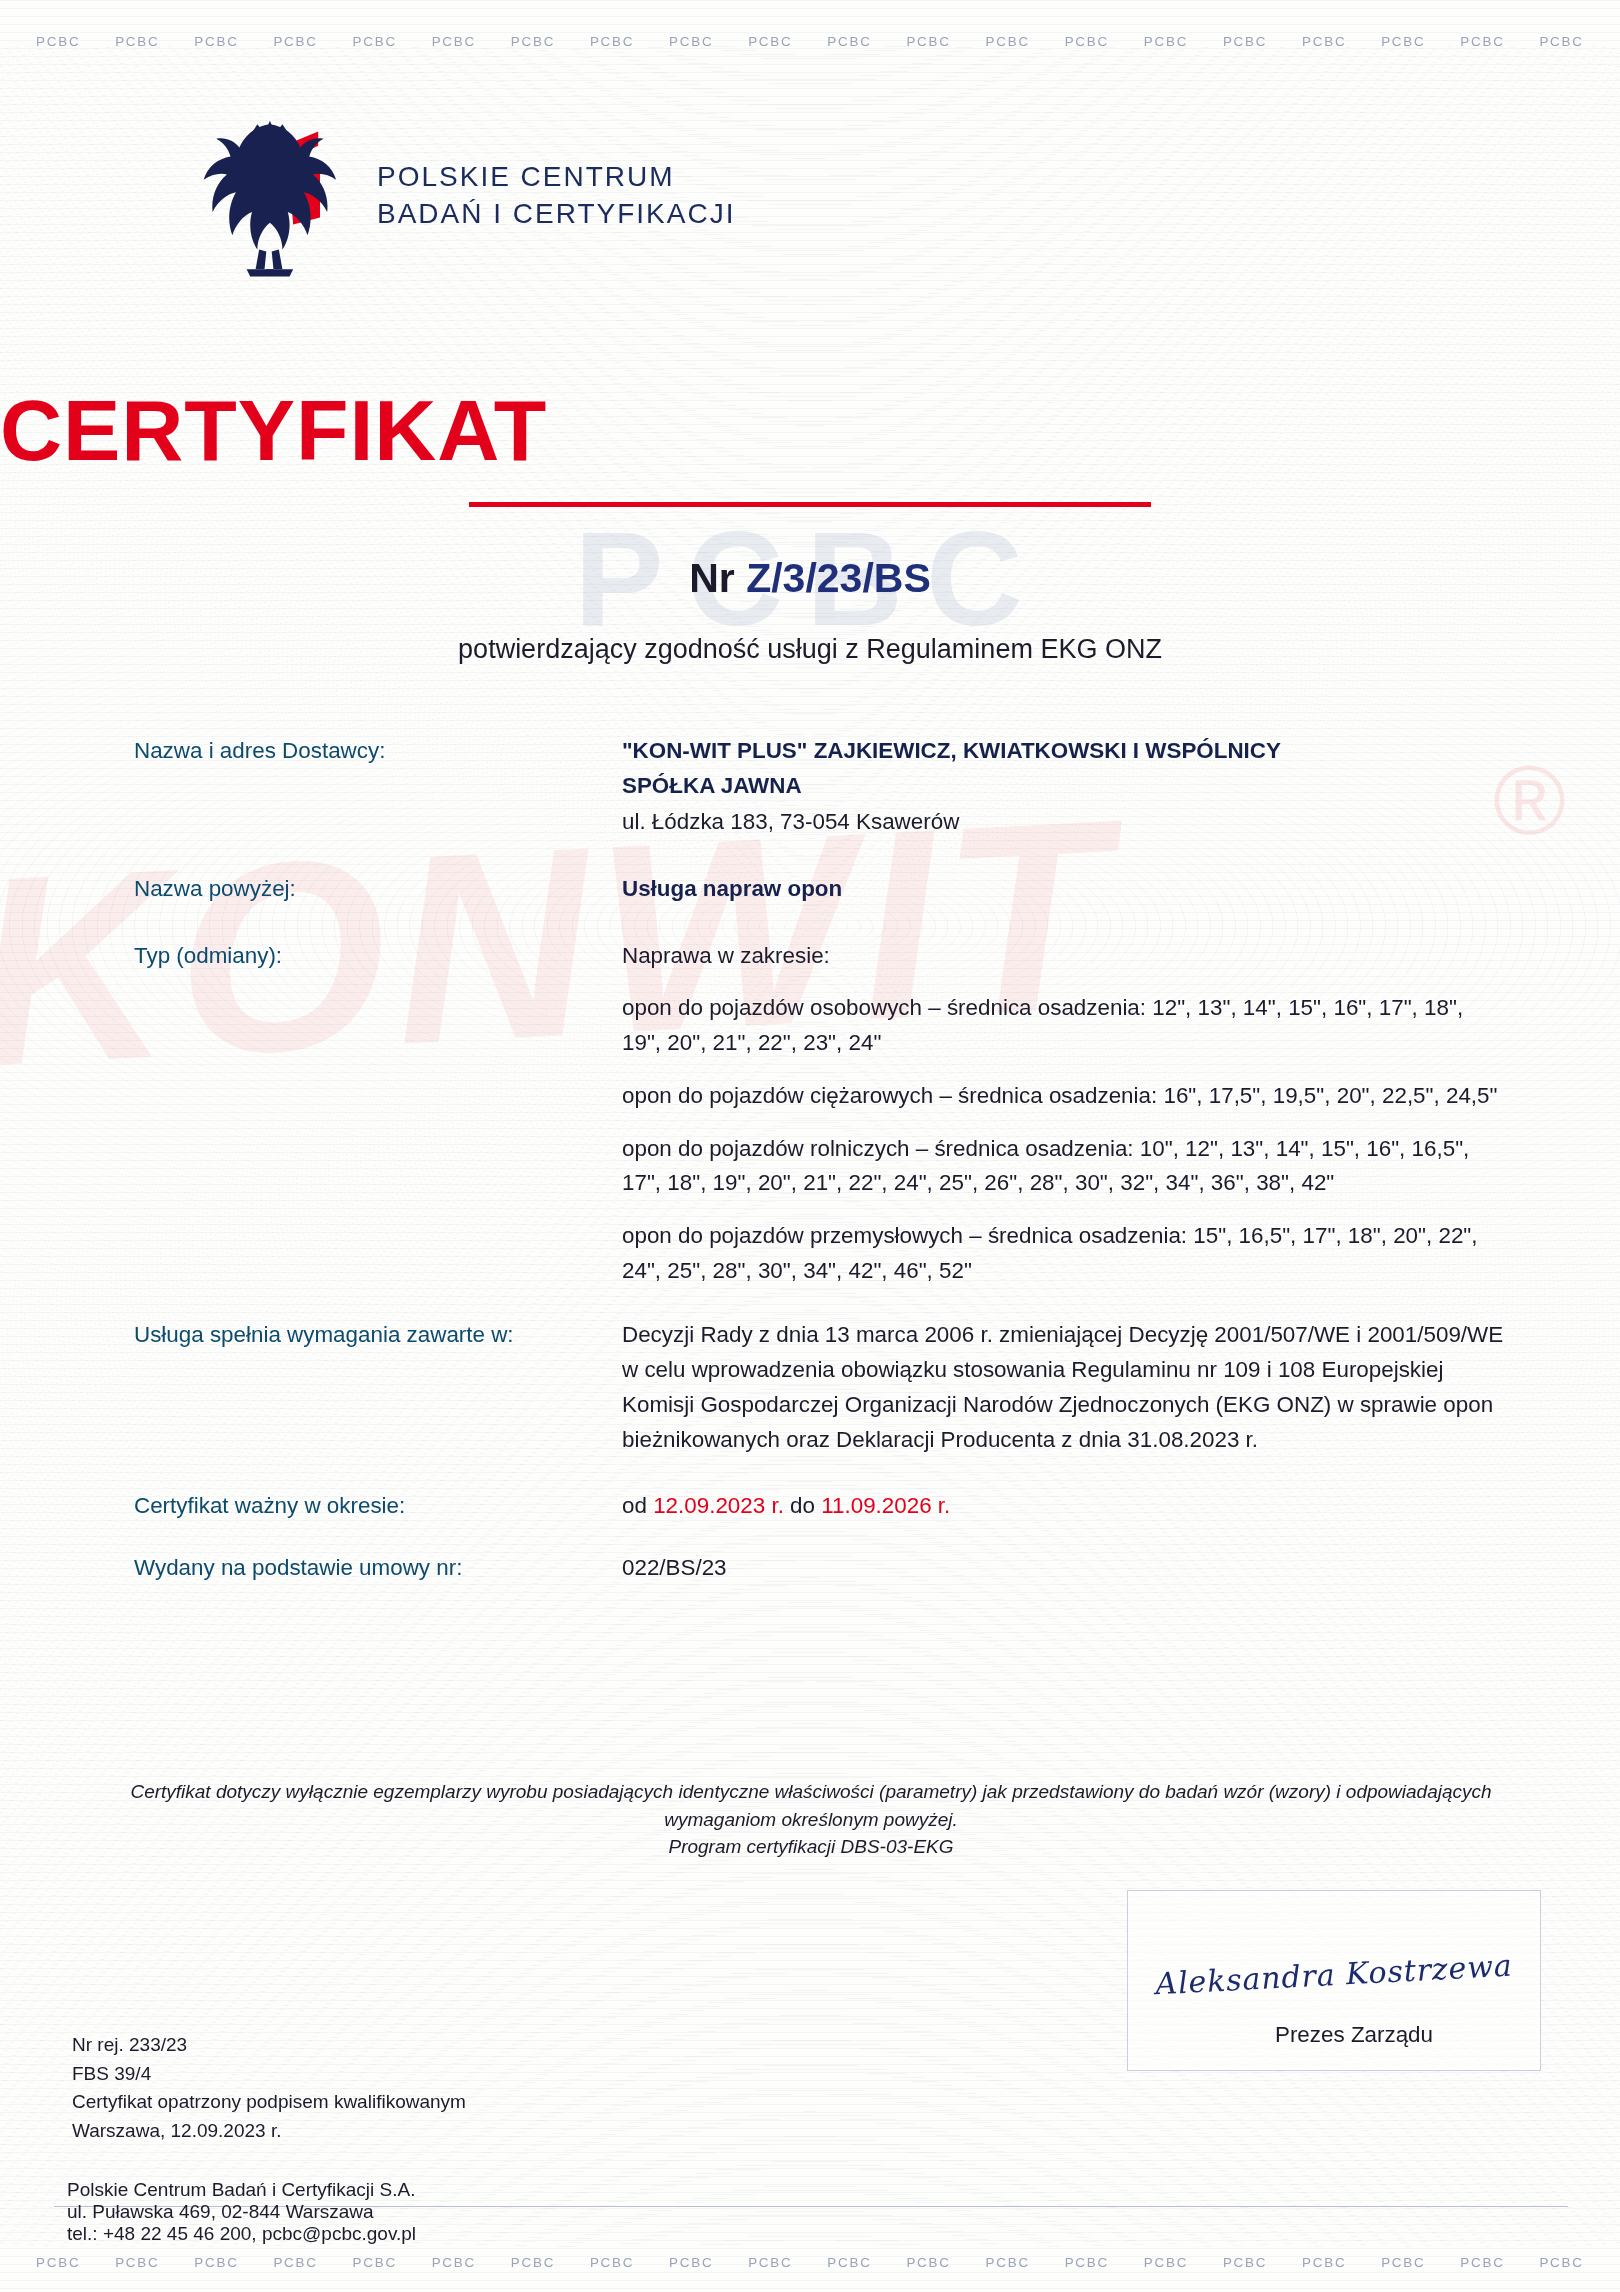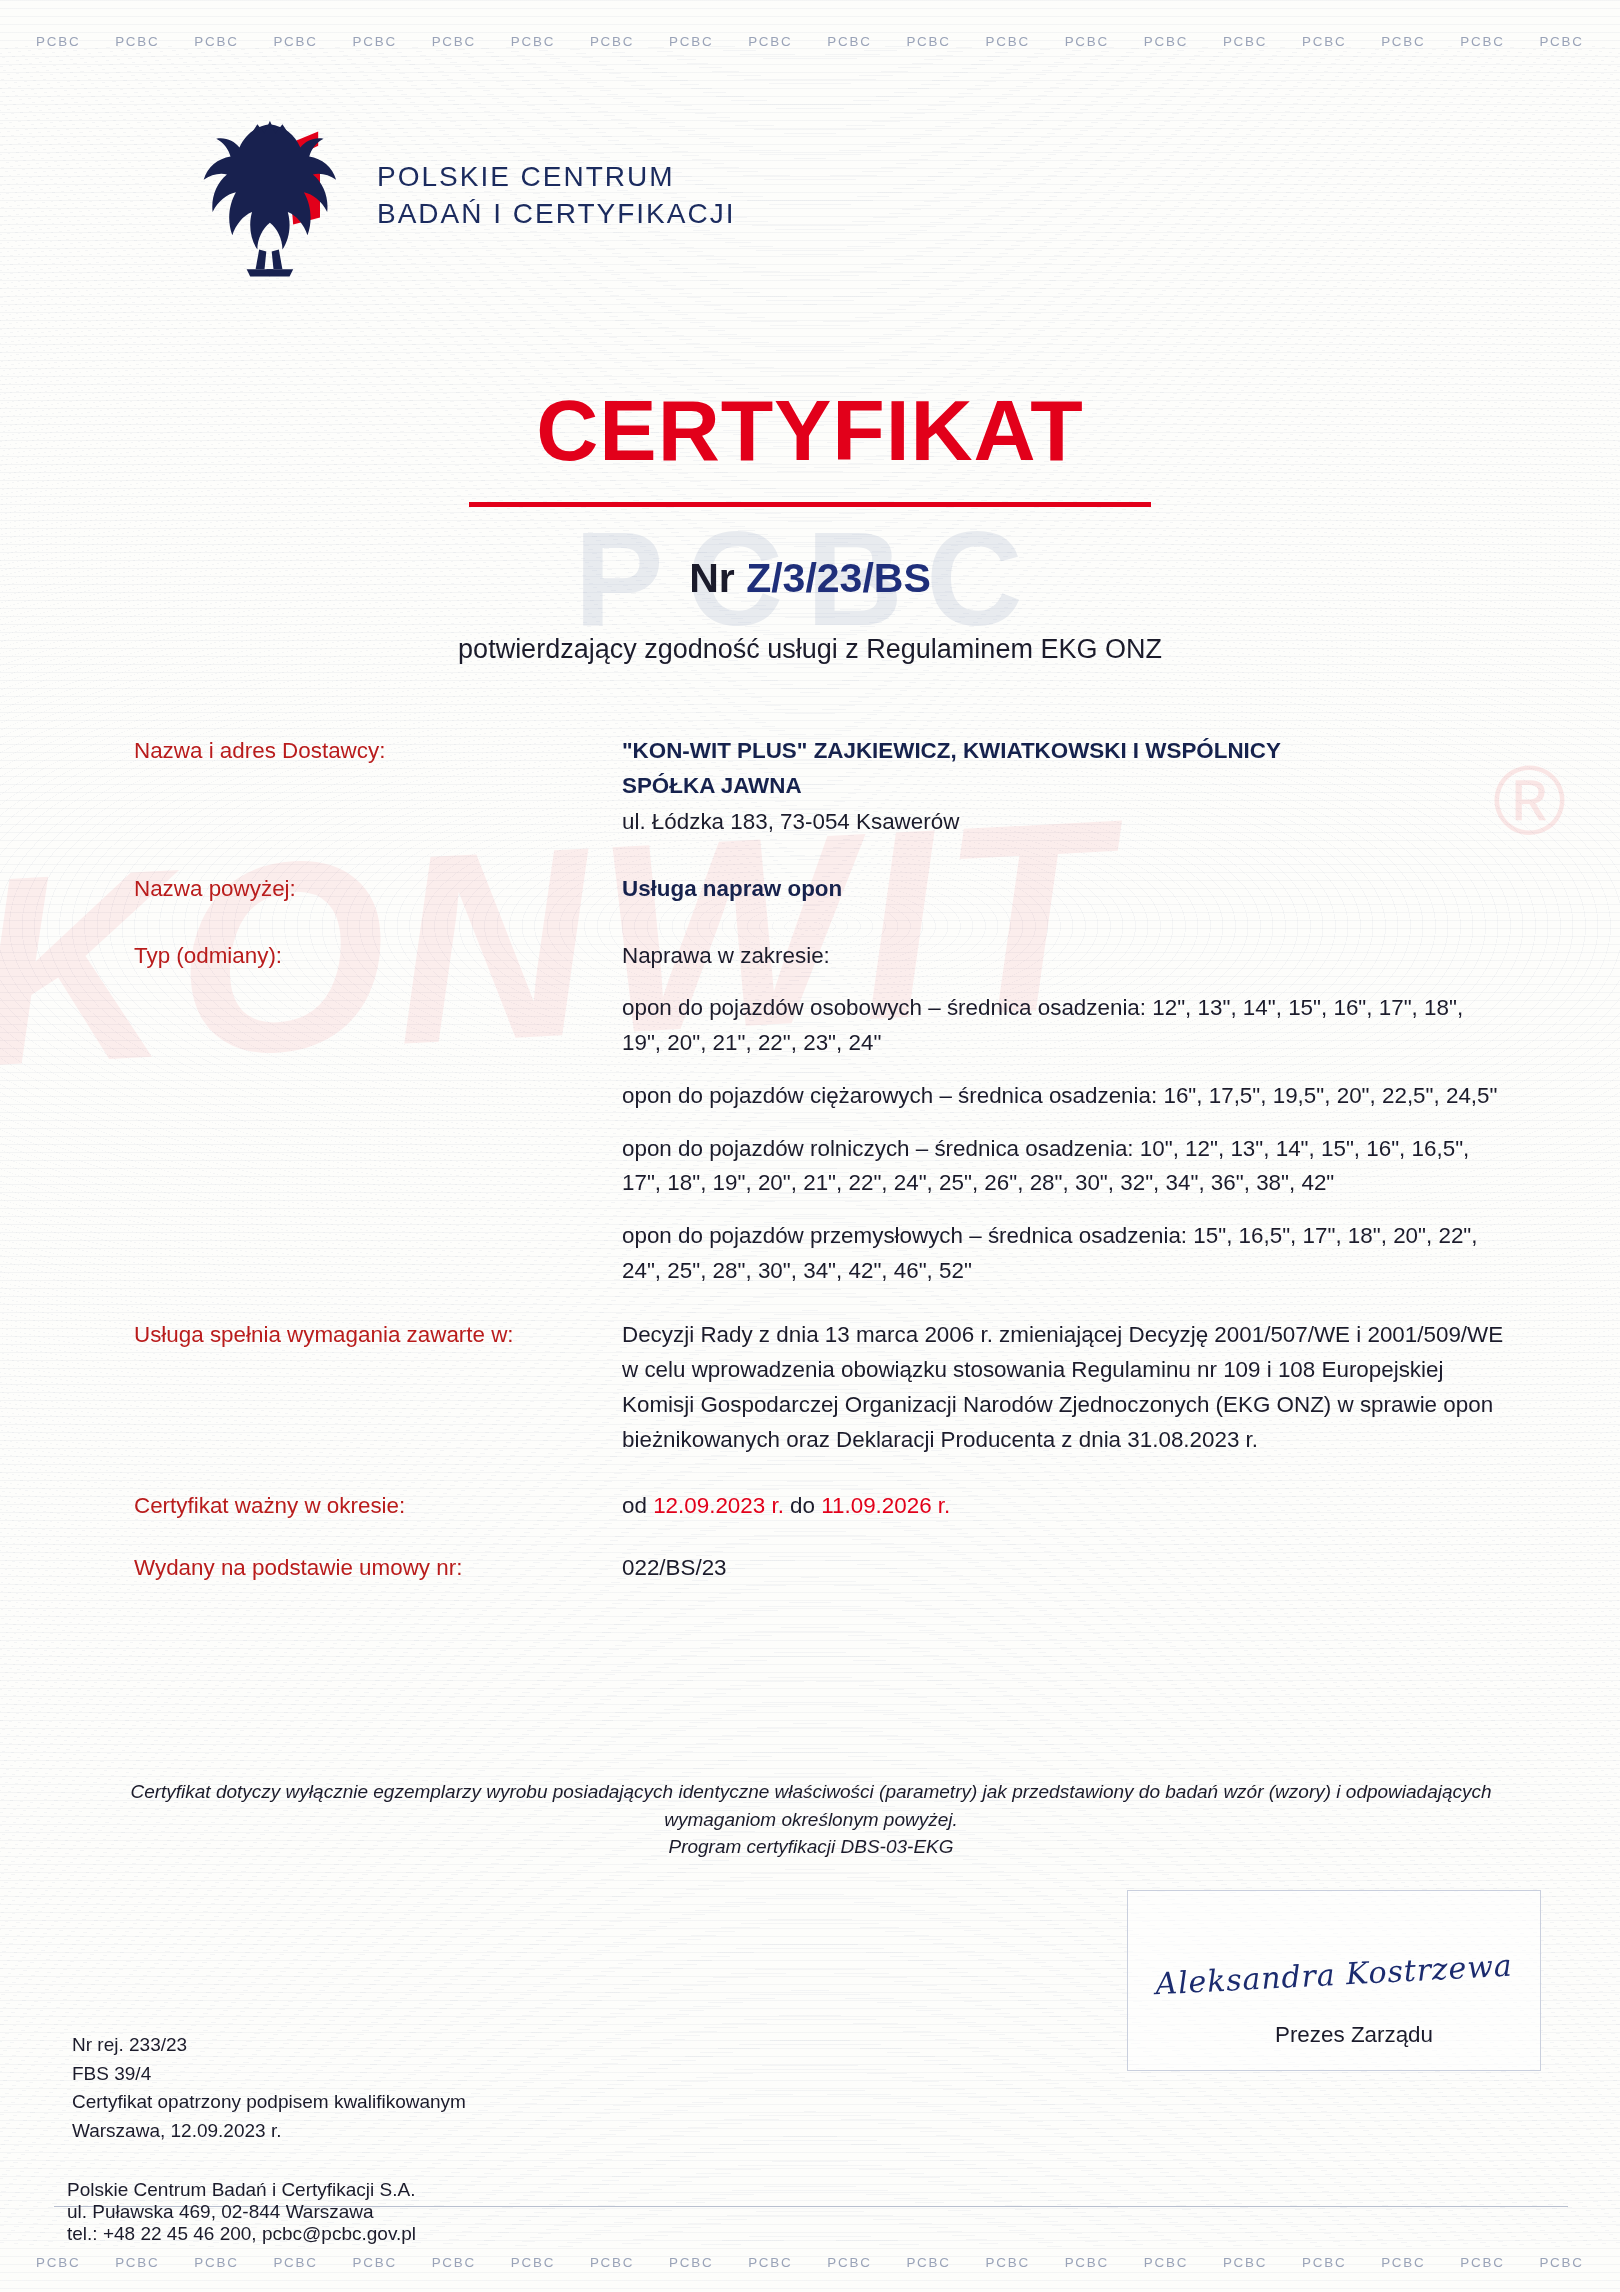--- a/index.html
+++ b/index.html
@@ -124,21 +124,21 @@
     font-weight: 400;
     padding-top: 9px;
   }
 
   
   .cert-title {
     position: absolute;
     top: 381px;
     left: 0;
     width: 100%;
-    text-align: center;
+    text-align: left;
     font-size: 86px;
     font-weight: 700;
     color: #e2001a;
     letter-spacing: 0.9px;
   }
   .cert-title-underline {
     position: absolute;
     top: 502px;
     left: 50%;
     transform: translateX(-50%);
@@ -175,21 +175,21 @@
     width: 1370px;
   }
   .row {
     display: flex;
     margin-bottom: 23px;
   }
   .row .label {
     width: 488px;
     flex: 0 0 488px;
     font-size: 22.4px;
-    color: #b91c1c;
+    color: #0c4a6e;
     line-height: 1.5;
   }
   .row .value {
     flex: 1;
     font-size: 22.4px;
     color: #1b1b2b;
     line-height: 1.55;
   }
   .value .strong {
     font-weight: 700;

